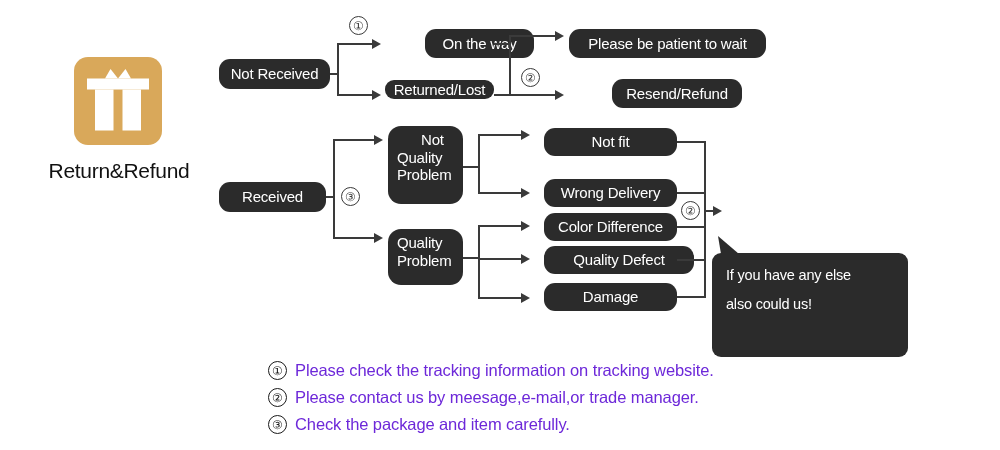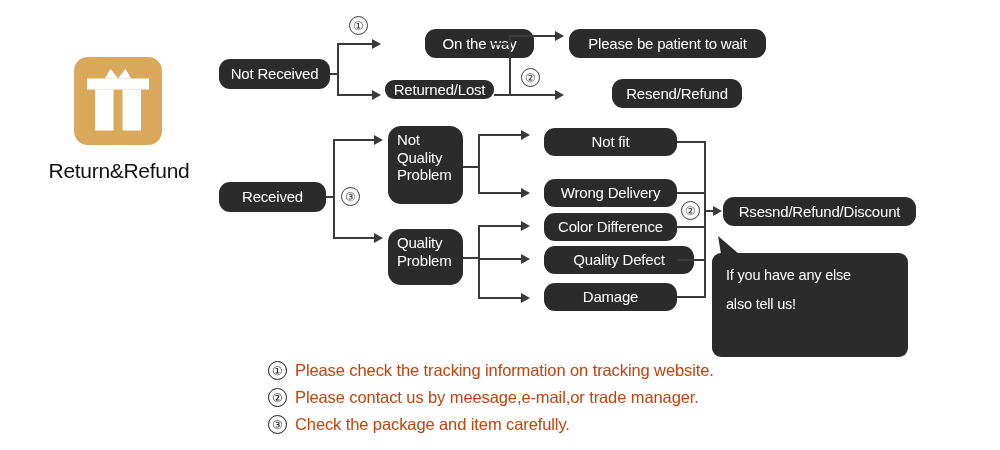--- a/index.html
+++ b/index.html
@@ -147,21 +147,21 @@
     display: flex;
     align-items: center;
     justify-content: center;
     flex: 0 0 auto;
     box-sizing: border-box;
     color: #1a1a1a;
   }
   .fn-text {
     margin-left: 8px;
     font-size: 16.5px;
-    color: #c2410c;
+    color: #6d28d9;
     white-space: nowrap;
     letter-spacing: -0.1px;
   }
 </style>
 </head>
 <body>
 
 <div id="canvas">
 
   <div class="gift-icon-wrap">
@@ -214,21 +214,21 @@
   <div class="ln vline" style="left:333px; top:140px; height:98px;"></div>
   <div class="ln hline" style="left:333px; top:139px; width:44px;"></div>
   <div class="arrow" style="left:374px; top:135px;"></div>
   <div class="ln hline" style="left:333px; top:237px; width:44px;"></div>
   <div class="arrow" style="left:374px; top:233px;"></div>
 
   <div class="marker" style="left:341px; top:187px;">③</div>
 
   <div class="node tall" style="left:388px; top:126px; width:75px; height:78px;">
     <span style="display:block;">
-      <span style="display:block;">Not</span>
+      <span style="display:block;margin-left:24px;">Not</span>
       <span style="display:block;">Quality</span>
       <span style="display:block;">Problem</span>
     </span>
   </div>
 
   <div class="node tall" style="left:388px; top:229px; width:75px; height:56px;">
     <span style="display:block;">
       <span style="display:block;">Quality</span>
       <span style="display:block;">Problem</span>
     </span>
@@ -260,28 +260,27 @@
   <div class="ln hline" style="left:677px; top:192px; width:29px;"></div>
   <div class="ln hline" style="left:677px; top:226px; width:29px;"></div>
   <div class="ln hline" style="left:677px; top:259px; width:29px;"></div>
   <div class="ln hline" style="left:677px; top:296px; width:29px;"></div>
   <div class="ln vline" style="left:704px; top:141px; height:157px;"></div>
   <div class="ln hline" style="left:704px; top:210px; width:14px;"></div>
   <div class="arrow" style="left:713px; top:206px;"></div>
 
   <div class="marker" style="left:681px; top:201px;">②</div>
 
-  <div class="node" style="left:723px; top:197px; width:193px; height:29px;">Rsesnd/Refund/Discount</div>
 
   <svg class="bubble-tail" viewBox="0 0 60 54">
     <path d="M12 54 L6 18 L48 54 Z" fill="#2b2b2b"></path>
   </svg>
   <div class="bubble">
     <div>If you have any else</div>
-    <div>also tell us!</div>
+    <div>also could us!</div>
   </div>
 
   <div class="footnotes">
     <div class="fn-row">
       <span class="fn-marker">①</span>
       <span class="fn-text">Please check the tracking information on tracking website.</span>
     </div>
     <div class="fn-row">
       <span class="fn-marker">②</span>
       <span class="fn-text">Please contact us by meesage,e-mail,or trade manager.</span>

